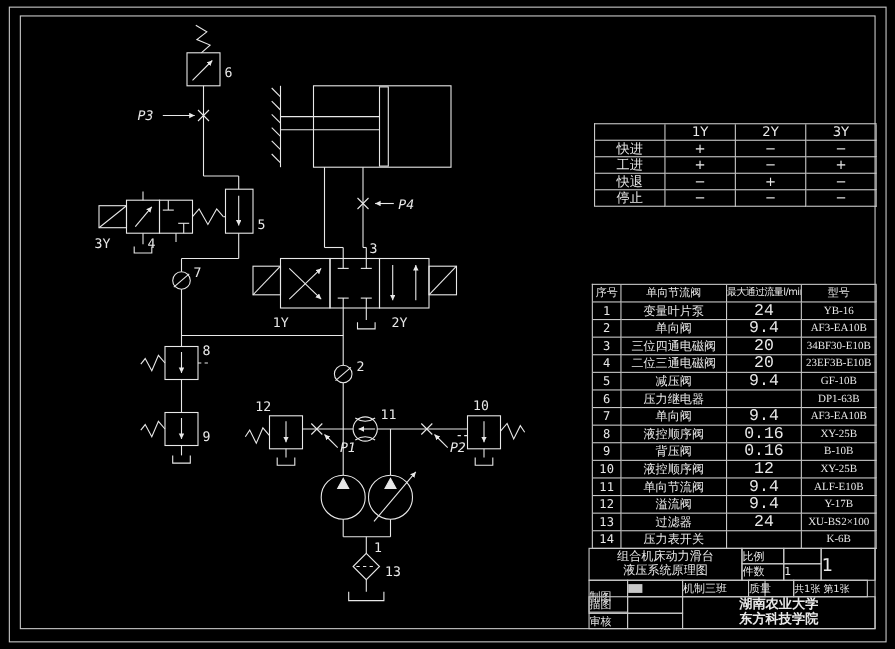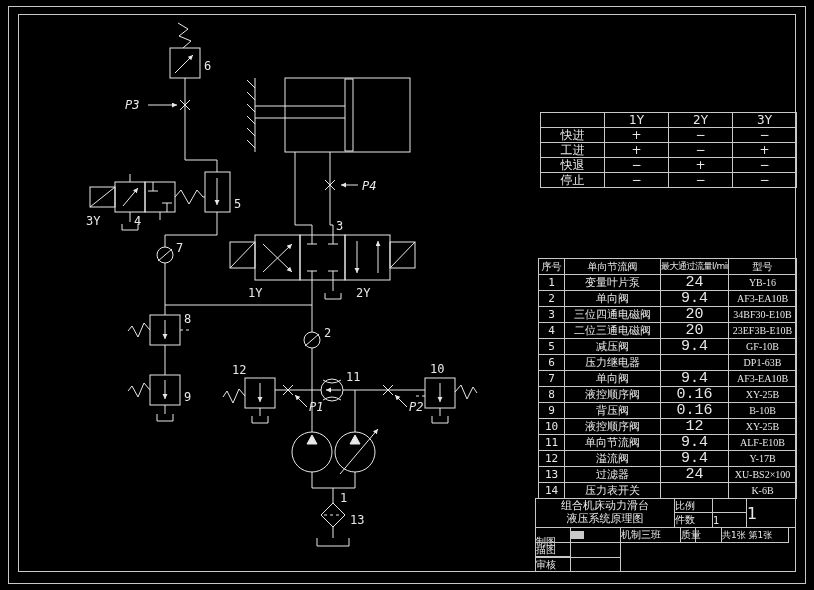--- a/index.html
+++ b/index.html
@@ -376,14 +376,18 @@
       <span id="sig-mark"></span>
     </div>
     <div class="tb lab" style="left:85px;top:29px;width:76px;height:16px">机制三班</div>
     <div class="tb lab" style="left:145px;top:29px;width:42px;height:16px">质量</div>
     <div class="tb" style="left:186px;top:29px;width:68px;height:16px;font-size:9px">共1张 第1张</div>
 
     <div class="tb lab" style="left:0;top:44px;width:36px;height:16px">描图</div>
     <div class="tb lab" style="left:0;top:59px;width:36px;height:15px">审核</div>
     <div class="tb" style="left:35px;top:44px;width:51px;height:16px"></div>
     <div class="tb" style="left:35px;top:59px;width:51px;height:15px"></div>
+    <div class="tb col" style="left:85px;top:44px;width:176px;height:30px;font-size:12px;font-weight:bold">
+      <span>湖南农业大学</span>
+      <span>东方科技学院</span>
+    </div>
   </div>
 </div>
 
 </body></html>

